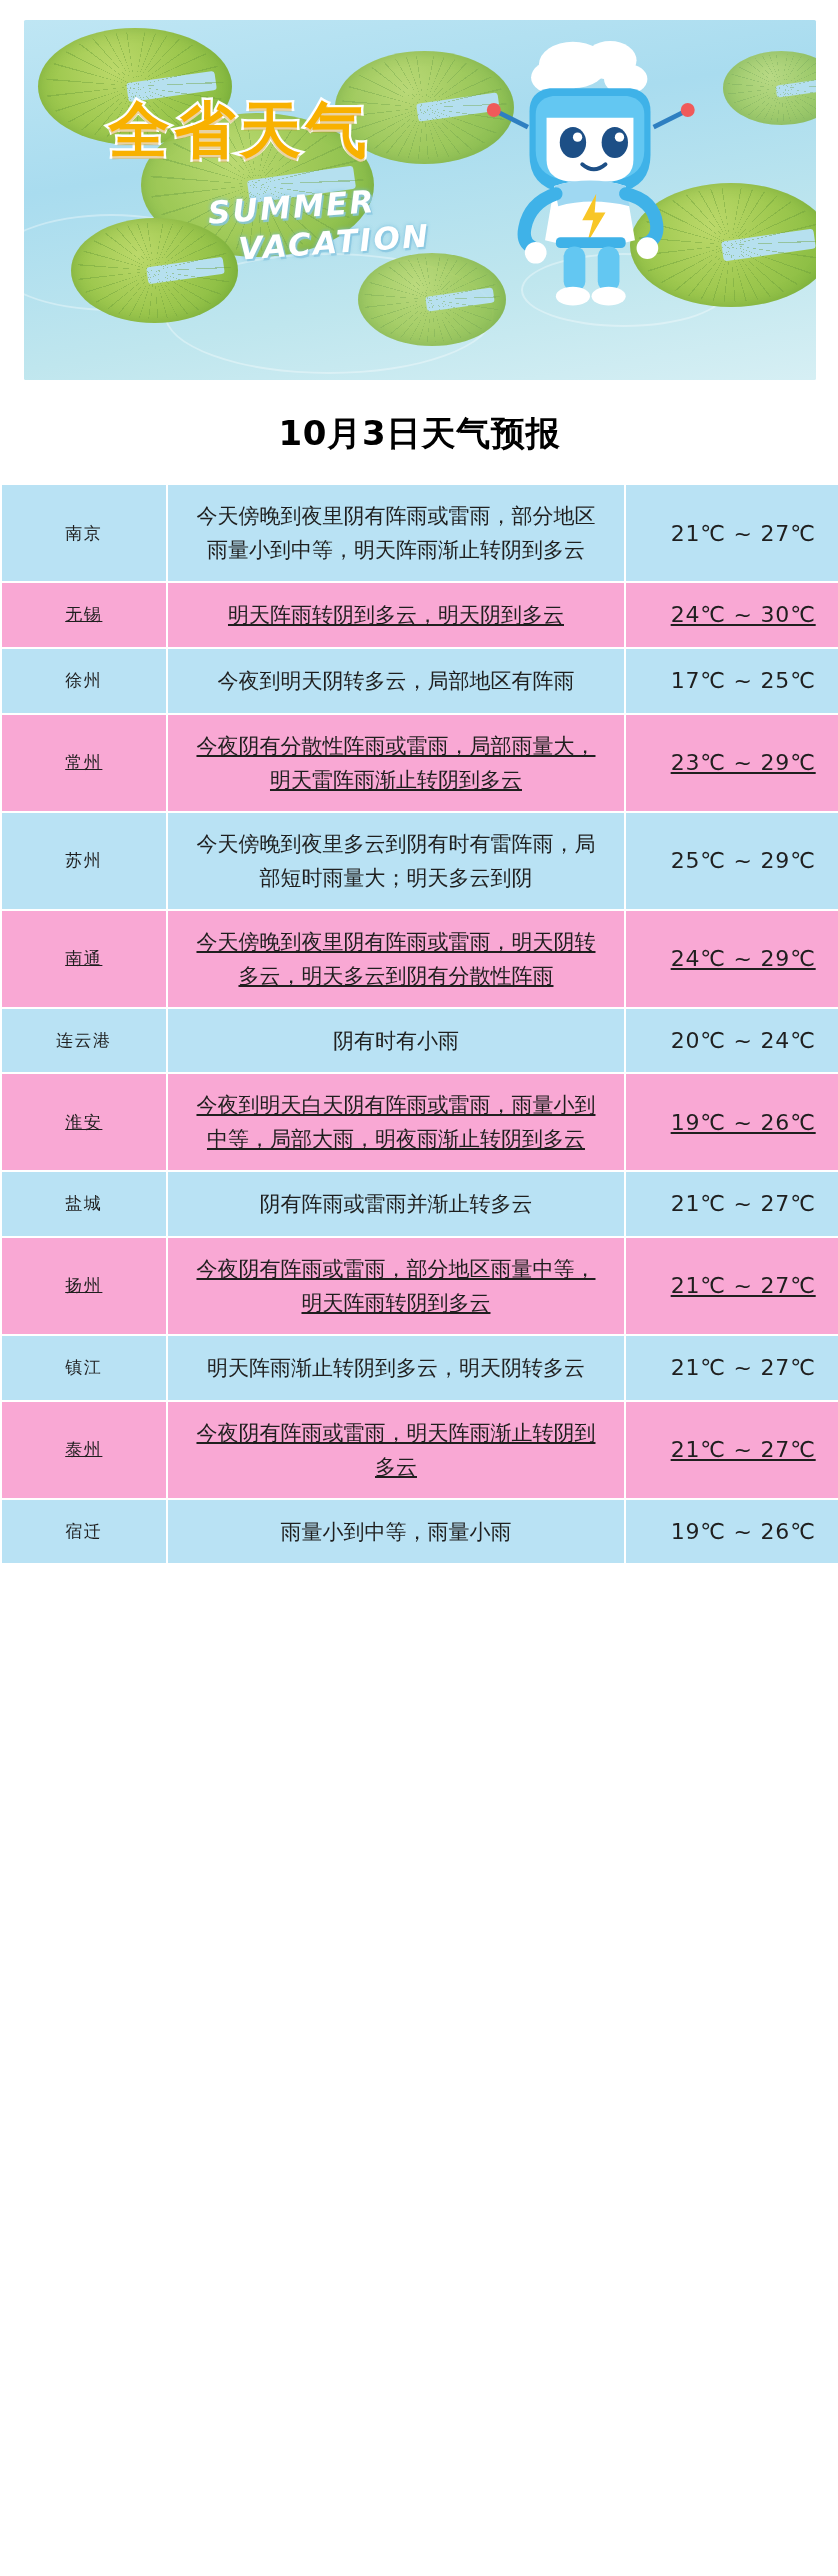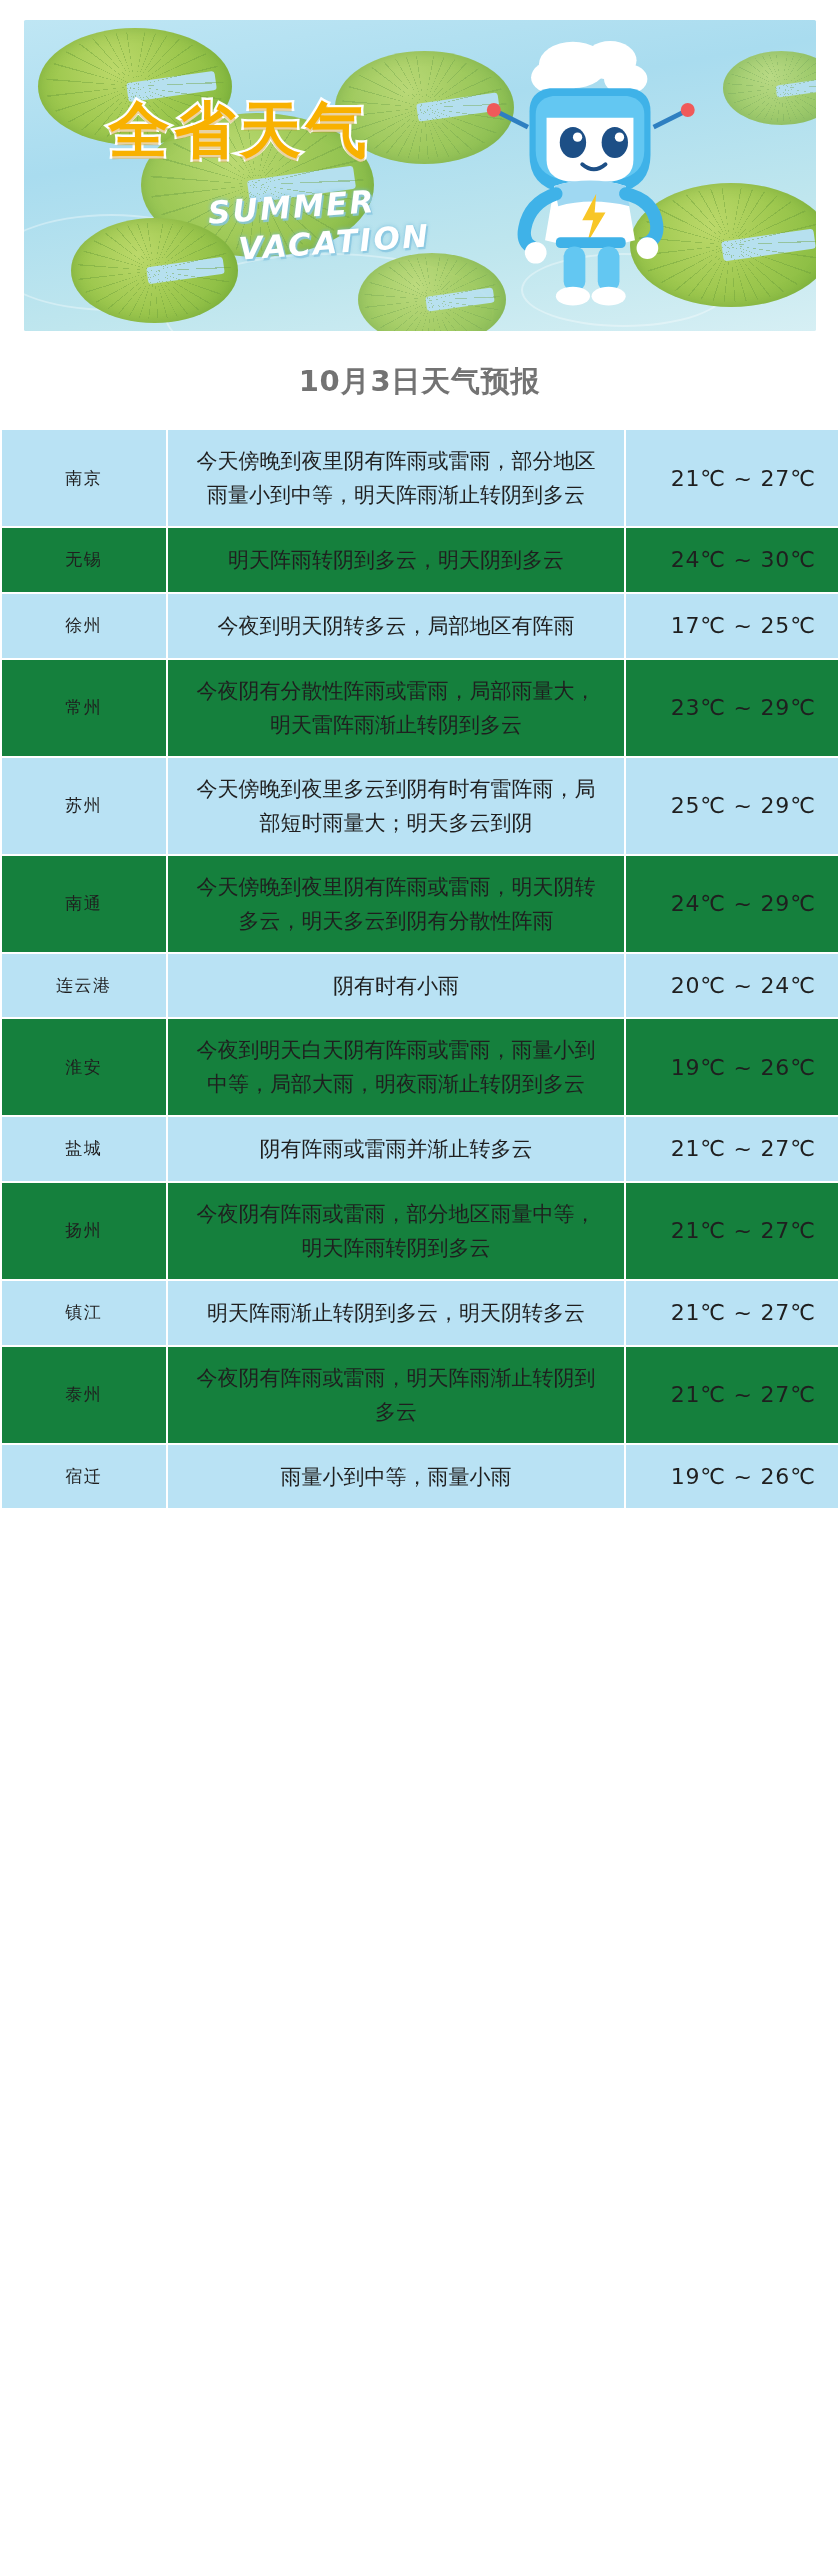--- a/index.html
+++ b/index.html
@@ -18,21 +18,21 @@
     width: 839px;
     margin: 0 auto;
     background: #ffffff;
     position: relative;
   }
 
   
   .banner {
     position: relative;
     width: 792px;
-    height: 311px;
+    height: 360px;
     margin: 20px auto 0 auto;
     overflow: hidden;
     background: linear-gradient(170deg, #bfe6f4 0%, #a9dcef 35%, #bfe6ee 70%, #d6eff4 100%);
     border-radius: 1.6px;
   }
   
   .banner .ripple {
     position: absolute;
     border: 2.3px solid rgba(255,255,255,0.35);
     border-radius: 50%;
@@ -118,23 +118,23 @@
     position: absolute;
     right: 117px;
     top: 14px;
     width: 218px;
     height: 287px;
   }
 
   
   .report-title {
     text-align: center;
-    font-size: 29px;
+    font-size: 34px;
     font-weight: bold;
-    color: #737373;
+    color: #000000;
     margin: 31px 0 26.4px 0;
     letter-spacing: 0.8px;
     font-family: "DejaVu Sans", "Liberation Sans", sans-serif;
   }
 
   
   table.weather {
     width: 792px;
     margin: 0 auto 31px auto;
     border-collapse: collapse;
@@ -159,21 +159,22 @@
   table.weather td.desc {
     width: 404px;
     padding: 14px 26.4px;
   }
   table.weather td.temp {
     width: 218px;
     font-size: 22px;
     letter-spacing: 0.8px;
   }
   table.weather tr.alt td {
-    background: #15803d;
+    background: #f9a8d4;
+    text-decoration: underline;
   }
 
   .footer-spacer {
     height: 31px;
   }
 </style>
 </head>
 <body>
 
 <div class="page">

